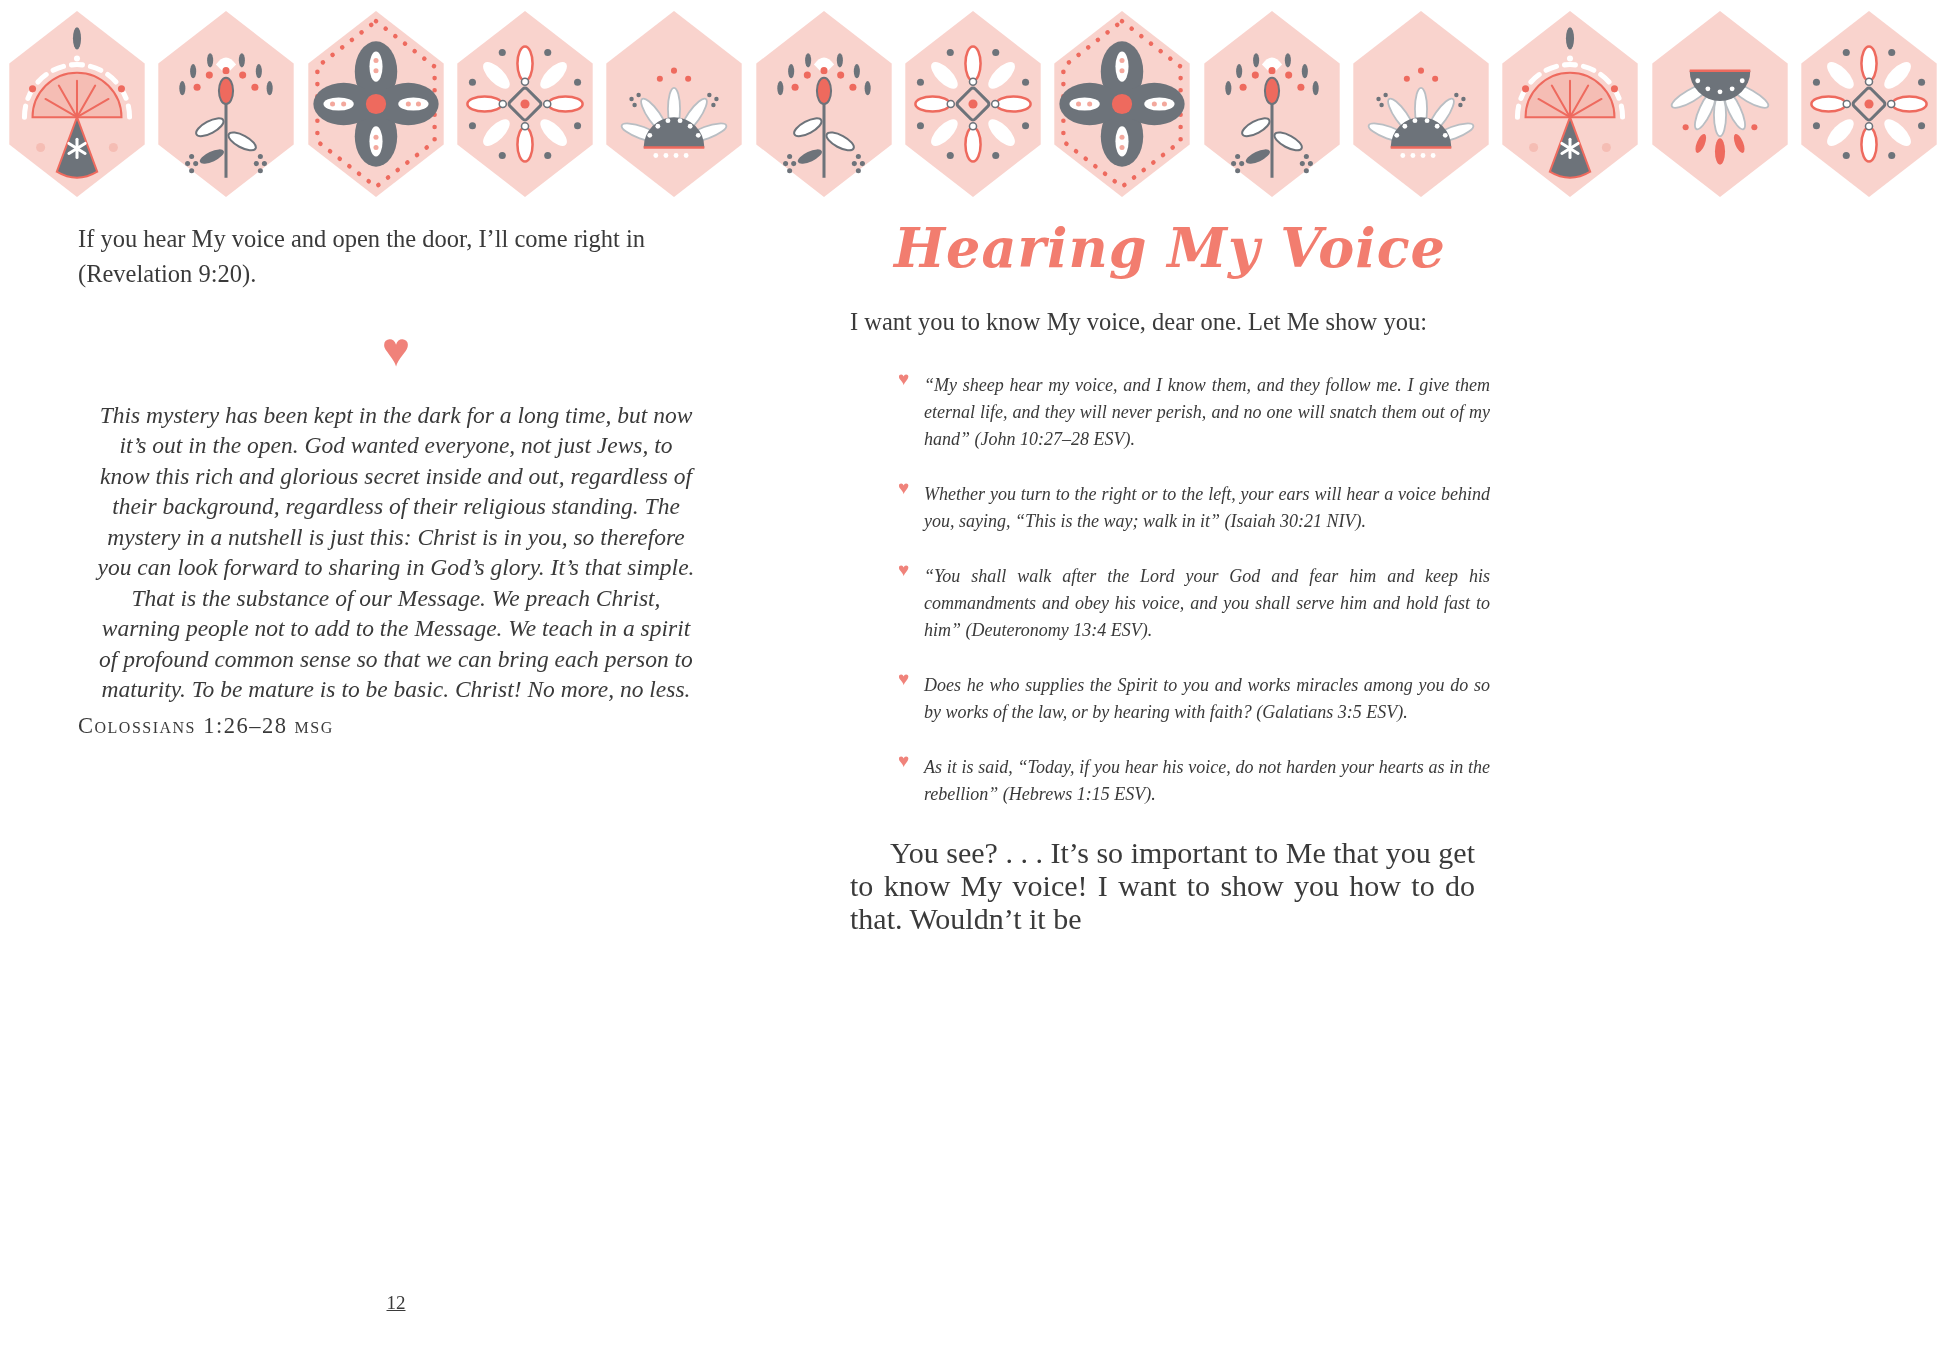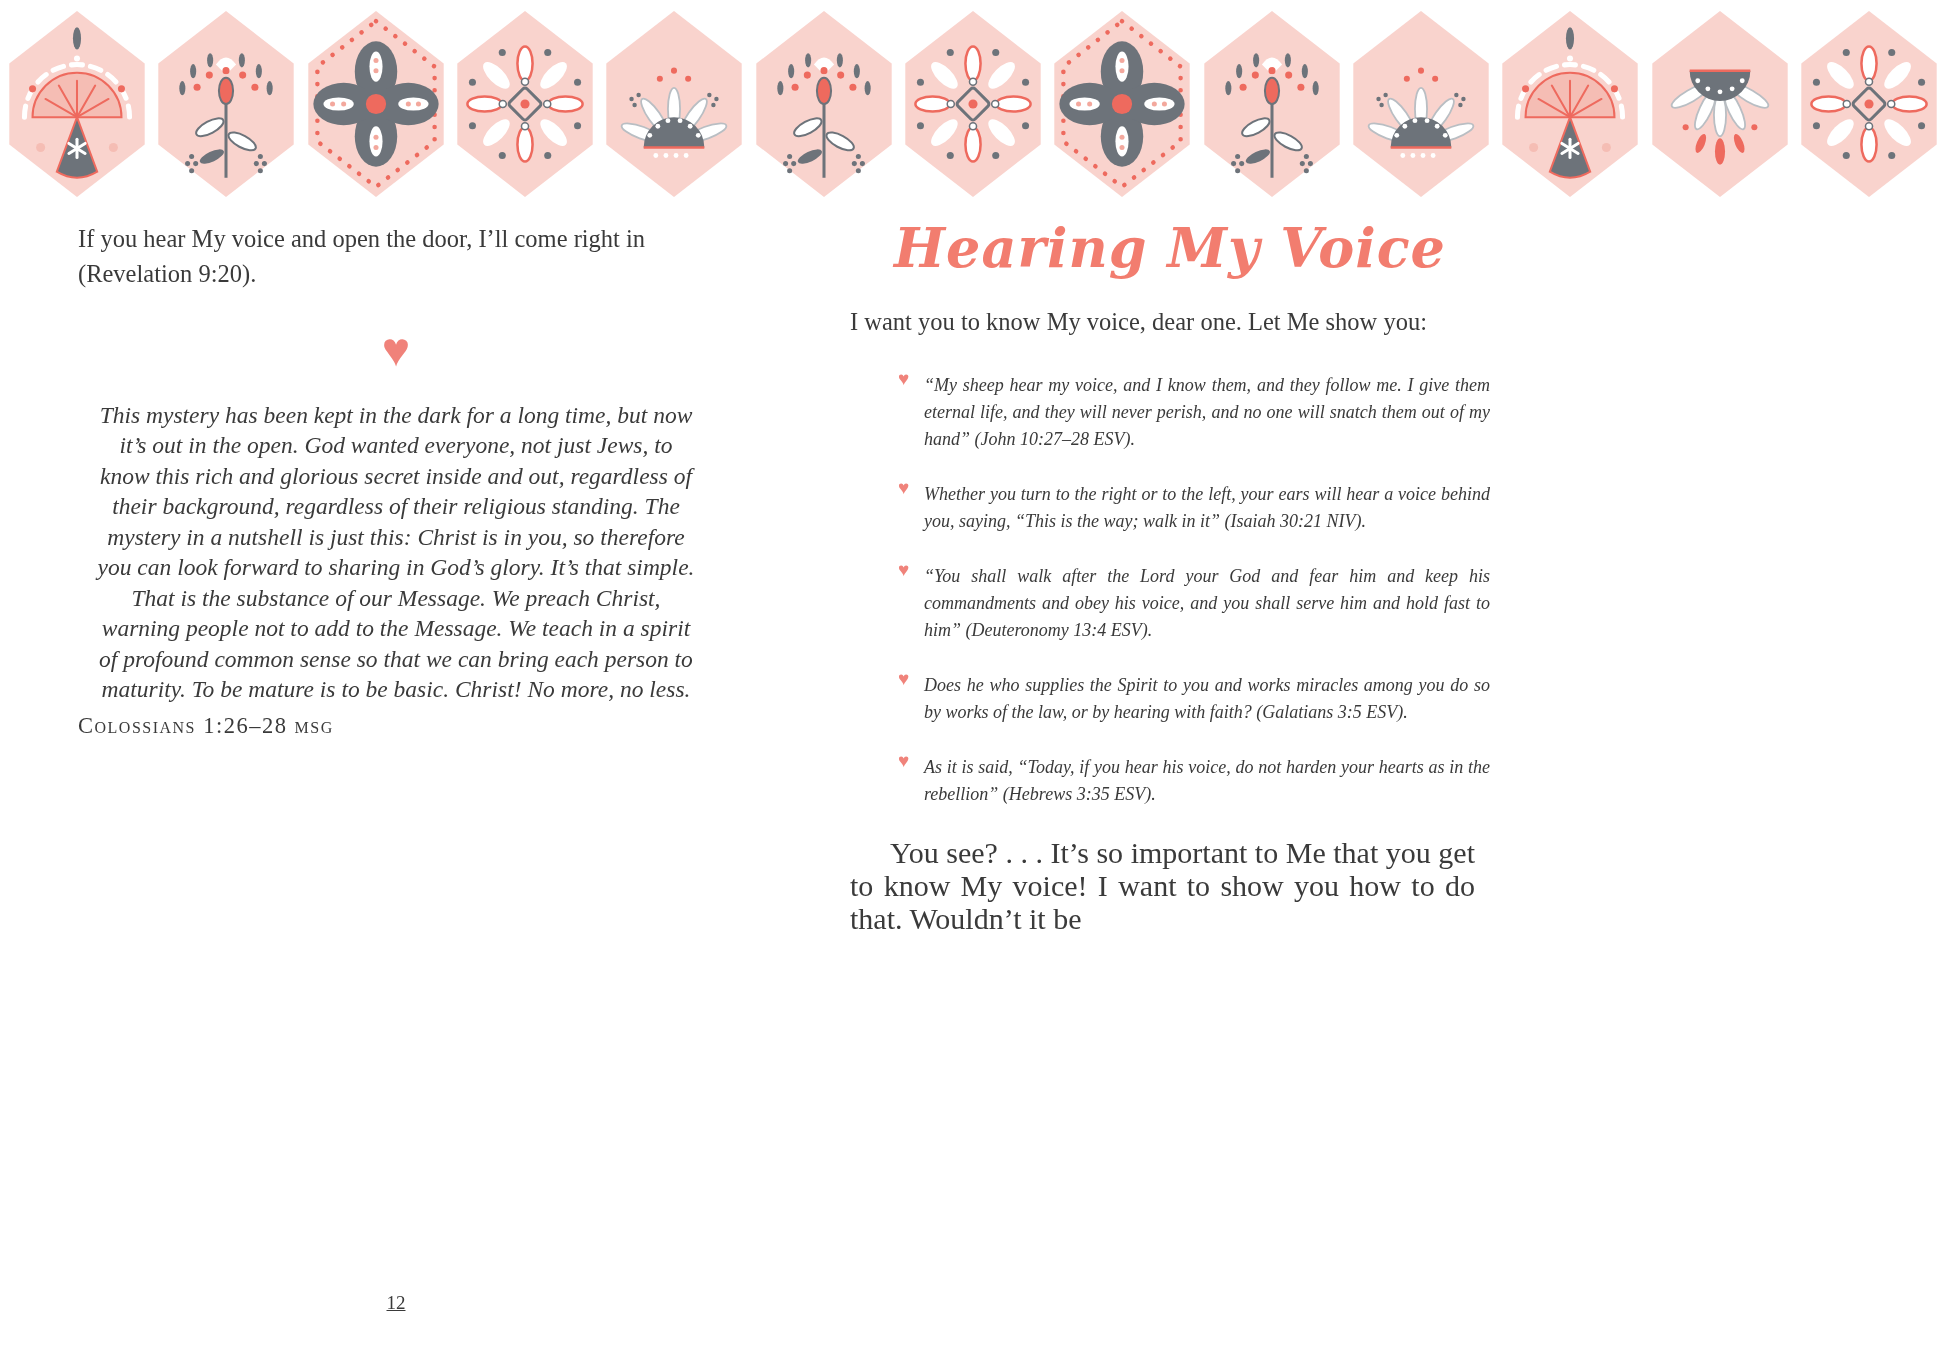--- a/index.html
+++ b/index.html
@@ -326,21 +326,21 @@
       <li>
         <span class="hb">♥</span>
         <span class="bt">“You shall walk after the Lord your God and fear him and keep his commandments and obey his voice, and you shall serve him and hold fast to him” (Deuteronomy 13:4 ESV).</span>
       </li>
       <li>
         <span class="hb">♥</span>
         <span class="bt">Does he who supplies the Spirit to you and works miracles among you do so by works of the law, or by hearing with faith? (Galatians 3:5 ESV).</span>
       </li>
       <li>
         <span class="hb">♥</span>
-        <span class="bt">As it is said, “Today, if you hear his voice, do not harden your hearts as in the rebellion” (Hebrews 3:35 ESV).</span>
+        <span class="bt">As it is said, “Today, if you hear his voice, do not harden your hearts as in the rebellion” (Hebrews 1:15 ESV).</span>
       </li>
     </ul>
     <p class="closing">You see? . . . It’s so important to Me that you get to know My voice! I want to show you how to do that. Wouldn’t it be</p>
   </section>
 
   <div class="pageno pl">12</div>
 
 </div>
 
 </body></html>

